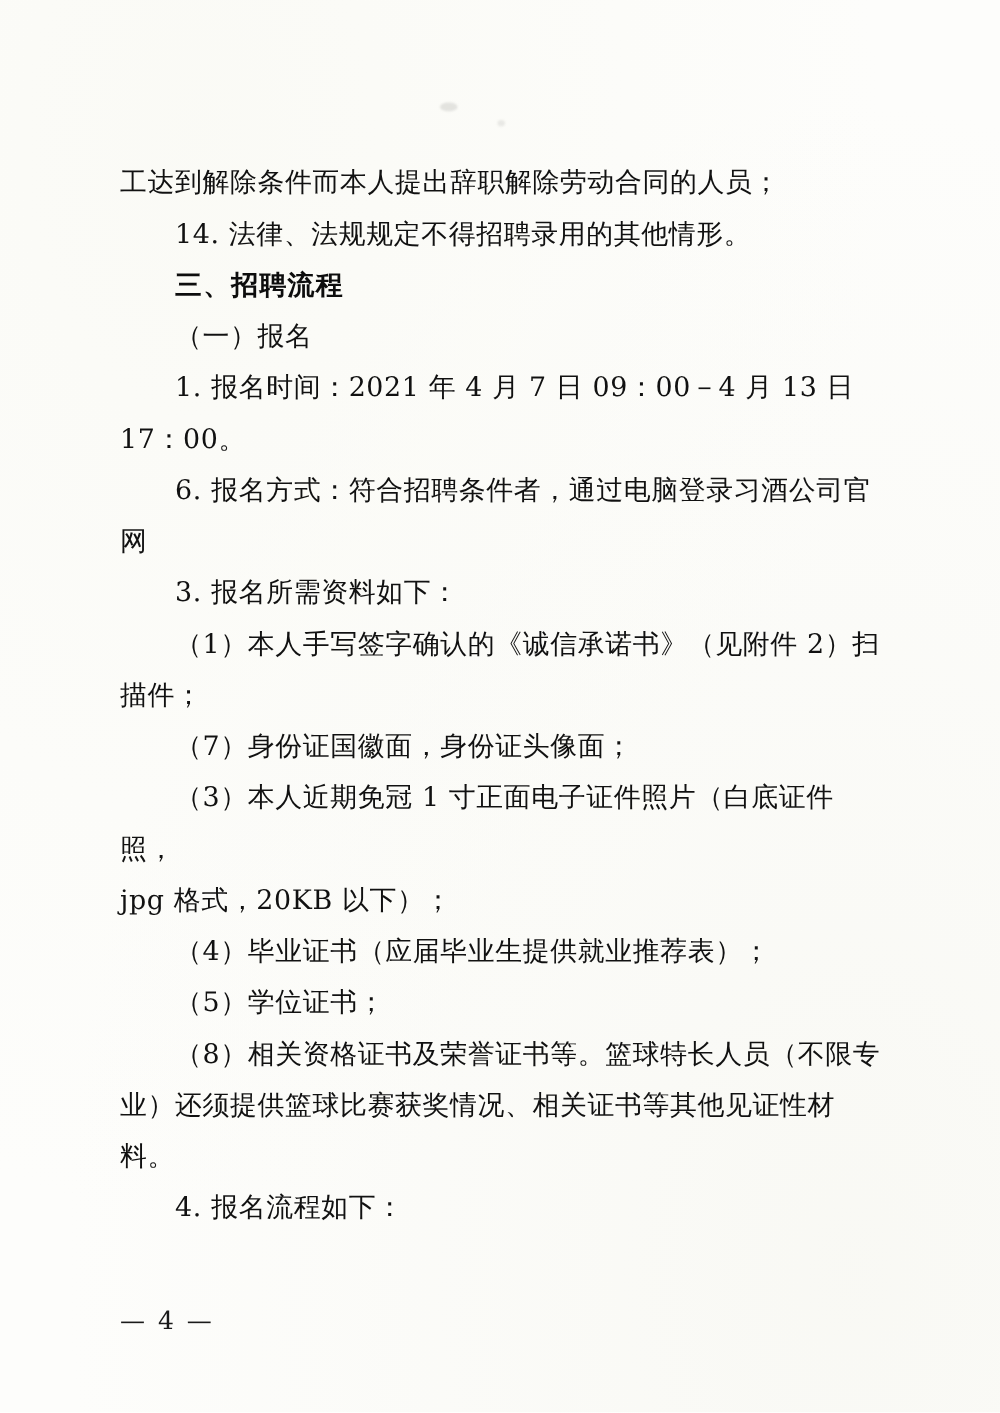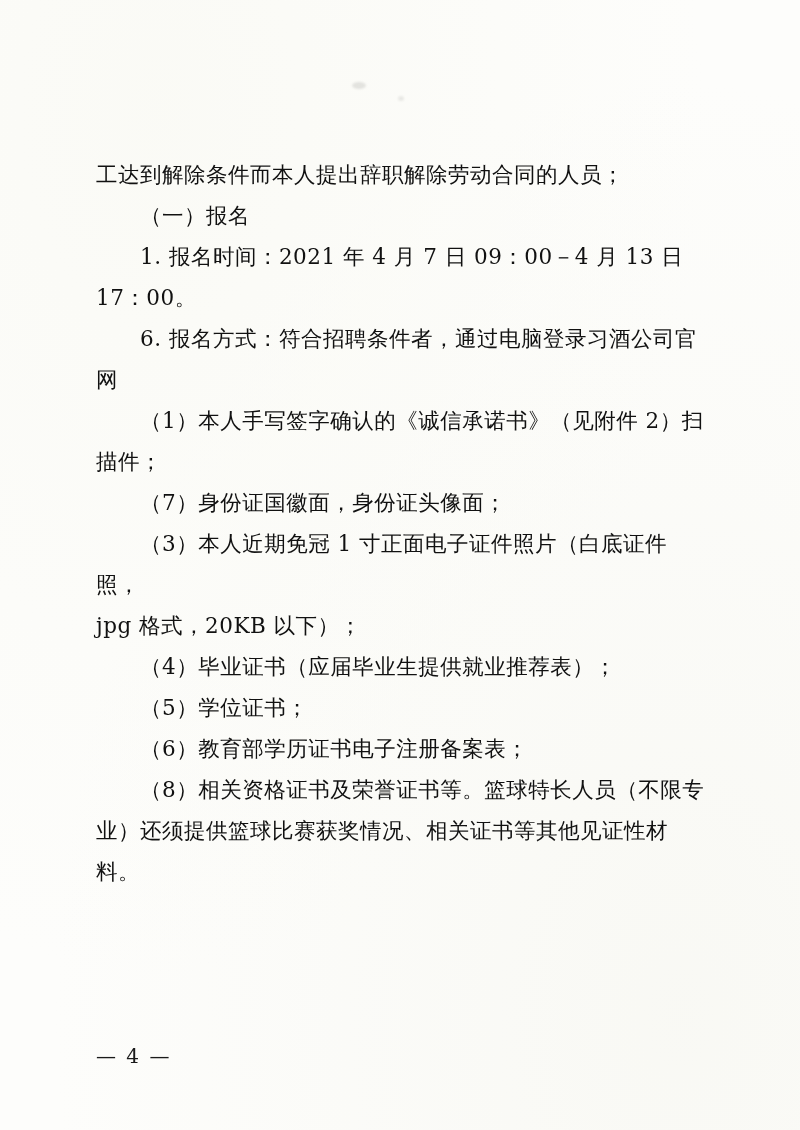--- a/index.html
+++ b/index.html
@@ -24,21 +24,21 @@
     position: absolute;
     inset: 0;
     background:
       radial-gradient(ellipse at 20% 10%, rgba(250,250,245,0.9) 0%, rgba(253,253,250,0) 60%),
       radial-gradient(ellipse at 85% 90%, rgba(248,248,243,0.85) 0%, rgba(253,253,250,0) 65%);
     pointer-events: none;
   }
   .content {
     position: absolute;
     left: 96px;
-    top: 154px;
+    top: 126px;
     width: 612px;
   }
   .line {
     font-size: 21.5px;
     line-height: 41px;
     color: #111111;
     letter-spacing: 0.5px;
     white-space: pre-wrap;
     font-family: "DejaVu Serif", "Liberation Serif", serif;
   }
@@ -98,32 +98,35 @@
 </head>
 <body>
 
 <div class="page">
 
   <div class="smudge"></div>
   <div class="smudge2"></div>
 
   <div class="content">
     <div class="line noindent">工达到解除条件而本人提出辞职解除劳动合同的人员；</div>
+    <div class="line indent">14. 法律、法规规定不得招聘录用的其他情形。</div>
+    <div class="heading">三、招聘流程</div>
     <div class="line indent">（一）报名</div>
     <div class="line indent">1. 报名时间：2021 年 4 月 7 日 09：00－4 月 13 日 17：00。</div>
     <div class="line indent">6. 报名方式：符合招聘条件者，通过电脑登录习酒公司官网</div>
+    <div class="line indent">3. 报名所需资料如下：</div>
     <div class="line indent">（1）本人手写签字确认的《诚信承诺书》（见附件 2）扫</div>
     <div class="line noindent">描件；</div>
     <div class="line indent">（7）身份证国徽面，身份证头像面；</div>
     <div class="line indent">（3）本人近期免冠 1 寸正面电子证件照片（白底证件照，</div>
     <div class="line noindent">jpg 格式，20KB 以下）；</div>
     <div class="line indent">（4）毕业证书（应届毕业生提供就业推荐表）；</div>
     <div class="line indent">（5）学位证书；</div>
-    <div class="line indent">（6）教育部学历证书电子注册备案表；</div>
     <div class="line indent">（8）相关资格证书及荣誉证书等。篮球特长人员（不限专</div>
     <div class="line noindent">业）还须提供篮球比赛获奖情况、相关证书等其他见证性材料。</div>
+    <div class="line indent">4. 报名流程如下：</div>
   </div>
 
   <div class="footer">
     <span class="pageno">— 4 —</span>
   </div>
 
 </div>
 
 </body></html>

